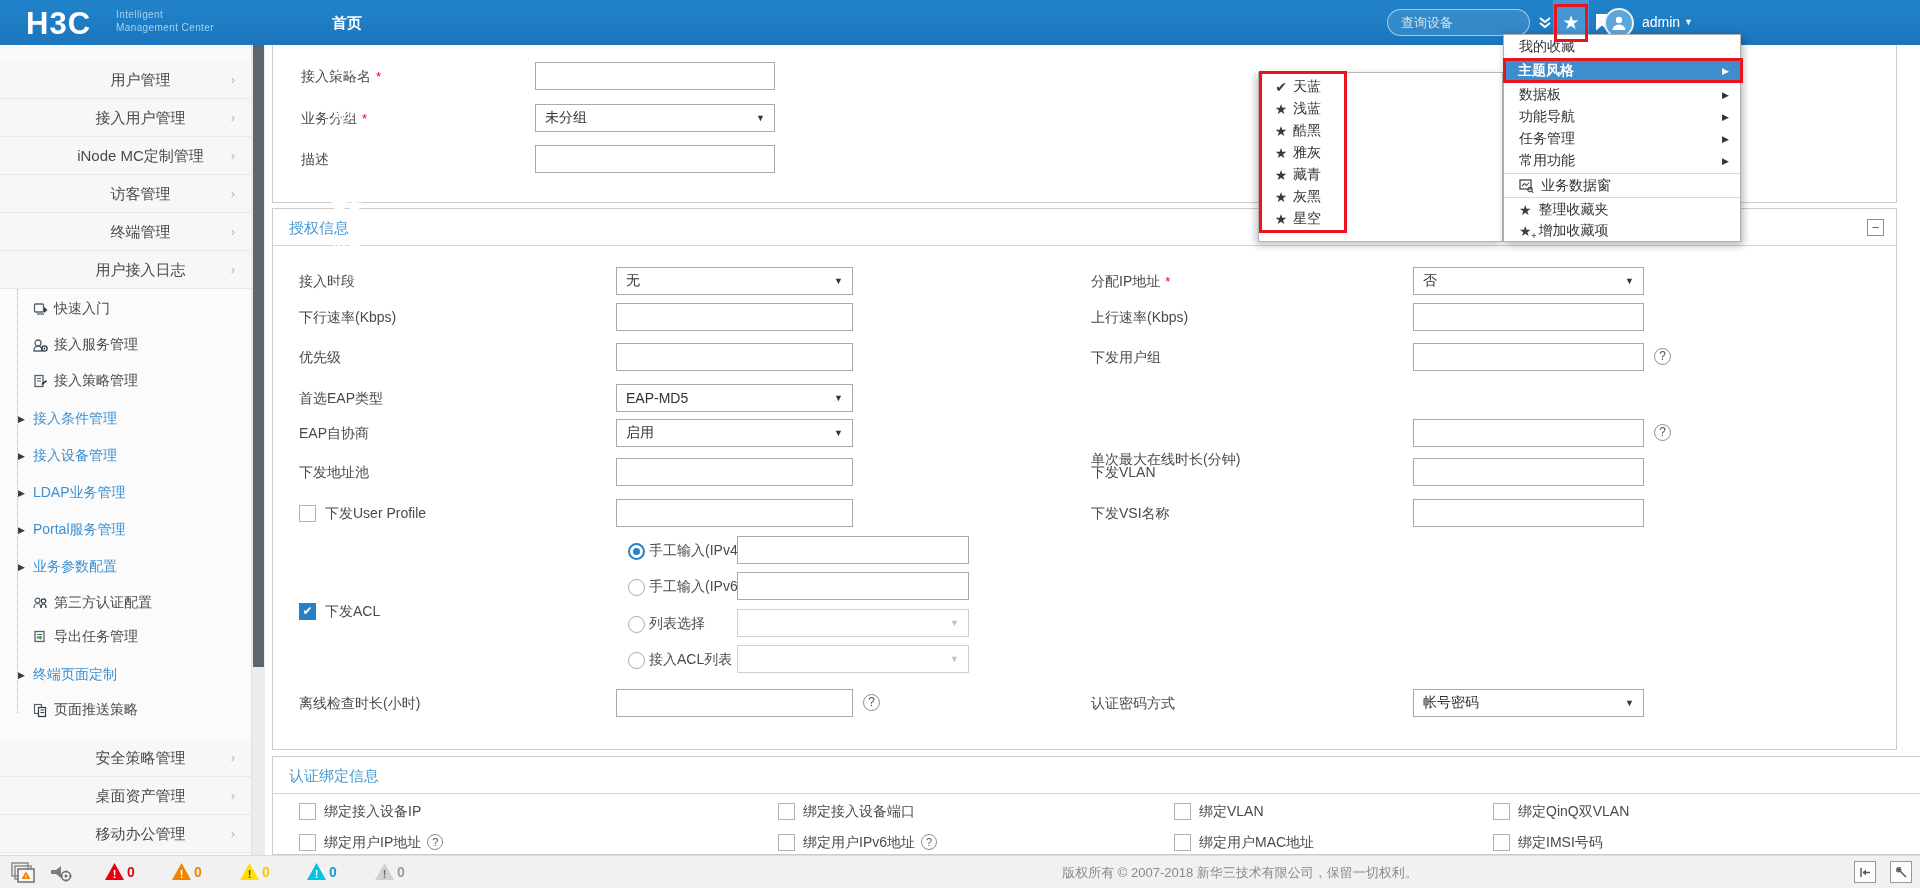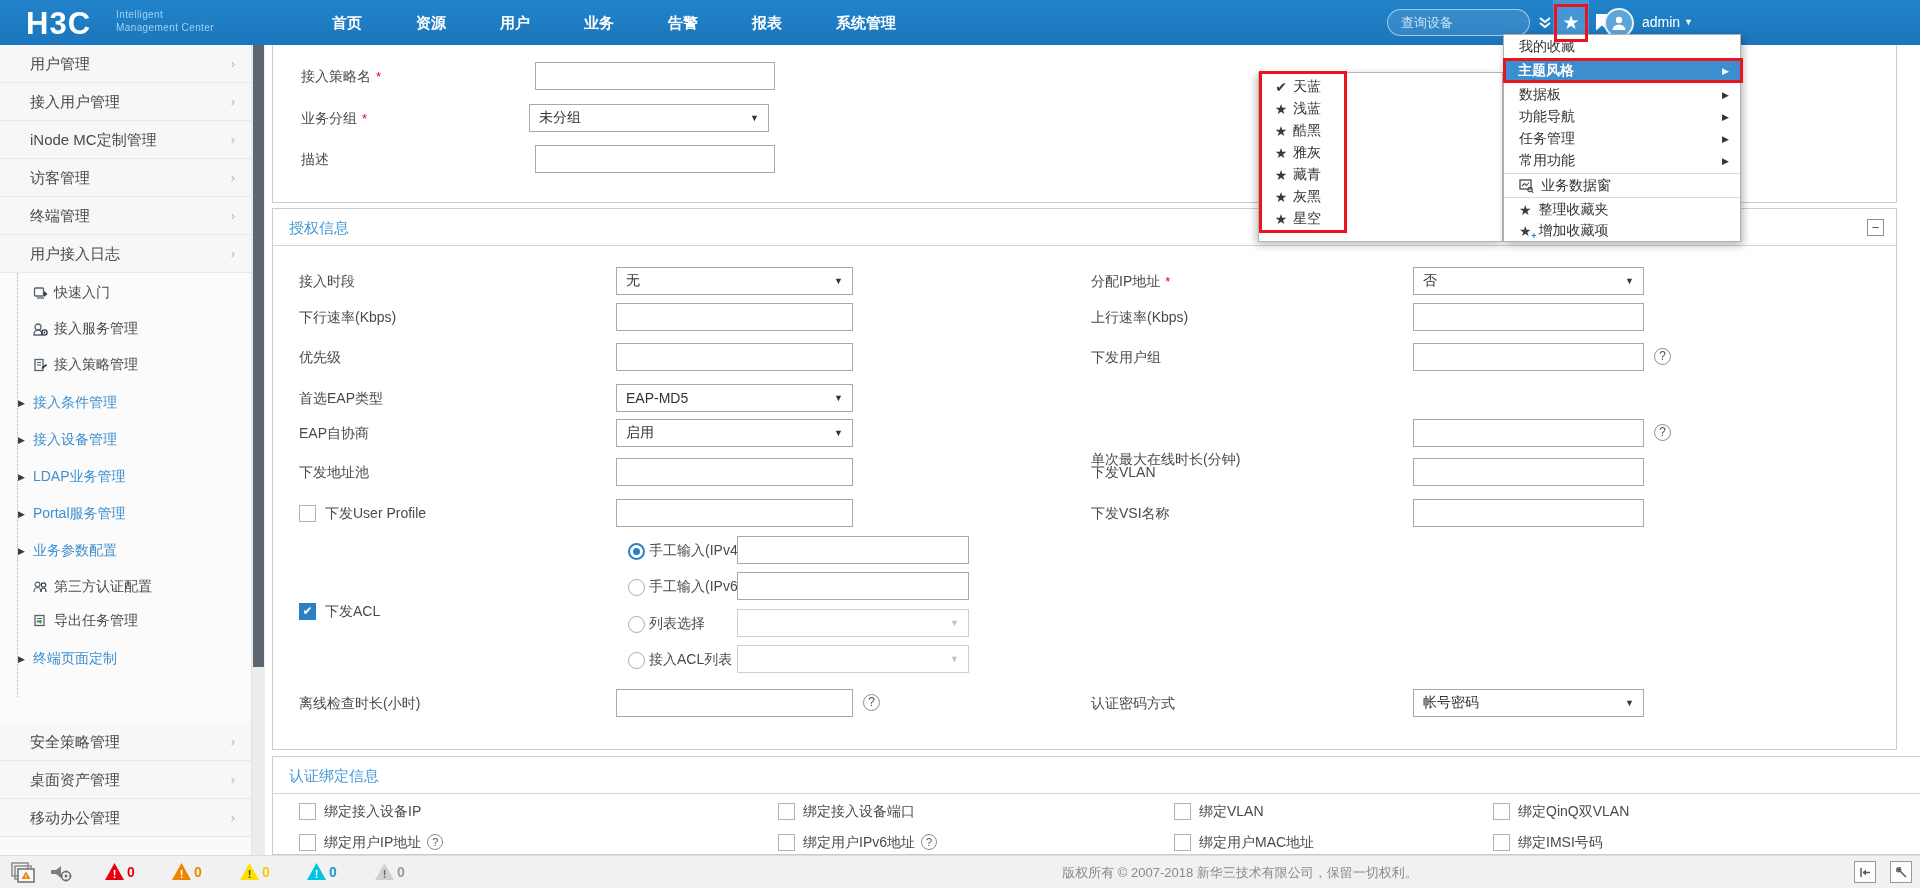--- a/index.html
+++ b/index.html
@@ -5,39 +5,39 @@
   * { margin:0; padding:0; box-sizing:border-box; }
   html,body { width:1920px; height:888px; font-family:"Liberation Sans","DejaVu Sans",sans-serif; }
   .screen { position:relative; width:1920px; height:888px; background:#ffffff; overflow:hidden; }
   .abs { position:absolute; }
 
   
   .topbar { position:absolute; left:0; top:0; width:1920px; height:45px;
             background:linear-gradient(#2283ca,#1b76bd); z-index:30; }
   .logo { position:absolute; left:26px; top:6px; color:#fff; font-size:31px; font-weight:bold; letter-spacing:1px; }
   .logo-sub { position:absolute; left:116px; top:8px; color:#9fd2f1; font-size:10px; line-height:13px; letter-spacing:.4px; }
-  .topnav { position:absolute; left:305px; top:0; height:28px; display:flex; }
+  .topnav { position:absolute; left:305px; top:0; height:28px; display:flex;flex-direction:column; }
   .topnav .nav-item { color:#fff; font-size:15px; font-weight:bold; line-height:45px; padding:0 27px; cursor:pointer; }
   .search-pill { position:absolute; left:1387px; top:9px; width:143px; height:27px; border:1px solid rgba(255,255,255,.55);
                  border-radius:14px; background:rgba(255,255,255,.10); display:flex; align-items:center; padding:0 8px; }
   .search-pill .ph { color:rgba(255,255,255,.75); font-size:13px; flex:1; margin-left:5px; background:transparent; border:none; outline:none; }
   .search-pill .ph::placeholder { color:rgba(255,255,255,.75); }
   .tb-ic { position:absolute; top:0; height:45px; display:flex; align-items:center; justify-content:center; }
   .star-btn { left:1553px; width:36px; background:#4496d4; }
   .star-btn span { color:#fff; font-size:19px; }
   .bookmark { left:1589px; width:26px; }
   .bm-shape { width:13px; height:17px; background:#fff; clip-path:polygon(0 0,100% 0,100% 100%,50% 68%,0 100%); }
   .avatar { position:absolute; left:1604px; top:8px; width:30px; height:30px; border-radius:50%;
             border:2px solid rgba(255,255,255,.85); background:#5ea5d8; display:flex; align-items:center; justify-content:center; }
   .admin-name { position:absolute; left:1642px; top:0; height:45px; line-height:45px; color:#fff; font-size:14px; }
   .admin-caret { position:absolute; left:1684px; top:0; height:45px; line-height:45px; color:#fff; font-size:9px; }
 
   
   .sidebar { position:absolute; left:0; top:45px; width:252px; height:810px; background:#fafafa; overflow:hidden;
-             border-right:1px solid #e2e2e2; padding-top:0; }
+             border-right:1px solid #e2e2e2; padding-top:16px;text-align:center; }
   .side-item { height:38px; line-height:38px; padding-left:30px; font-size:15px; color:#4a4a4a;
                border-bottom:1px solid #e8e8e8; position:relative; cursor:pointer; background:#f7f7f7; }
   .side-item .chev { position:absolute; right:16px; top:0; color:#b5b5b5; font-size:13px; }
   .side-item.sel { color:#3d8fd0; background:#fbfbfb; }
   .side-item.sel .chev { color:#9cb7cc; }
   .subtree { position:relative; height:450px; background:#fbfbfb; }
   .treeline { position:absolute; left:17px; top:0; height:424px; border-left:1px dotted #a9b6bf; }
   .sub-item { position:absolute; left:0; width:252px; height:34px; display:flex; align-items:center; font-size:14px; cursor:pointer; }
   .sub-item .s-ic { margin-left:33px; margin-right:6px; display:inline-flex; }
   .sub-item.icn { color:#4a4a4a; }
@@ -273,20 +273,31 @@
               <path d="M7 12.5 l4 0 0 -2 3 3 -3 3 0 -2 -4 0 z" fill="#3f9e3f" transform="translate(-2,-3) scale(0.8)"></path>
             </svg>
         </span>
         <span>导出任务管理</span>
       </div>
 
       <div class="sub-item arr" style="top:369px;">
         <span class="tri">▶</span>
         <span>终端页面定制</span>
       </div>
+      <div class="sub-item icn" style="top:404px;">
+        <span class="s-ic">
+          <svg width="15" height="15" viewBox="0 0 15 15">
+              <rect x="1.5" y="1.5" width="7" height="9" fill="none" stroke="#55616c" stroke-width="1.2"></rect>
+              <rect x="5.5" y="4.5" width="7" height="9" fill="#fbfbfb" stroke="#2f3a44" stroke-width="1.2"></rect>
+              <line x1="7.5" y1="7" x2="11" y2="7" stroke="#2f3a44"></line>
+              <line x1="7.5" y1="9.5" x2="11" y2="9.5" stroke="#2f3a44"></line>
+            </svg>
+        </span>
+        <span>页面推送策略</span>
+      </div>
     </div>
 
     <div class="side-item">
       <span>安全策略管理</span>
       <span class="chev">›</span>
     </div>
     <div class="side-item">
       <span>桌面资产管理</span>
       <span class="chev">›</span>
     </div>
@@ -304,21 +315,21 @@
 
     <div class="panel" style="left:7px; top:0; width:1625px; height:158px; border-top:none;">
       <div class="f-label" style="left:28px; top:23px;">
         <span>接入策略名</span><span class="req">*</span>
       </div>
       <input class="ti" style="left: 262px; top: 17px; width: 240px;">
 
       <div class="f-label" style="left:28px; top:65px;">
         <span>业务分组</span><span class="req">*</span>
       </div>
-      <div class="sel" style="left:256px; top:59px; width:240px;gap:43px;">
+      <div class="sel" style="left:262px; top:59px; width:240px;gap:43px;">
         <span class="sel-v">未分组</span>
         <span class="sel-c">▼</span>
       </div>
 
       <div class="f-label" style="left:28px; top:106px;">
         <span>描述</span>
       </div>
       <input class="ti" style="left: 262px; top: 100px; width: 240px;">
     </div>
 

